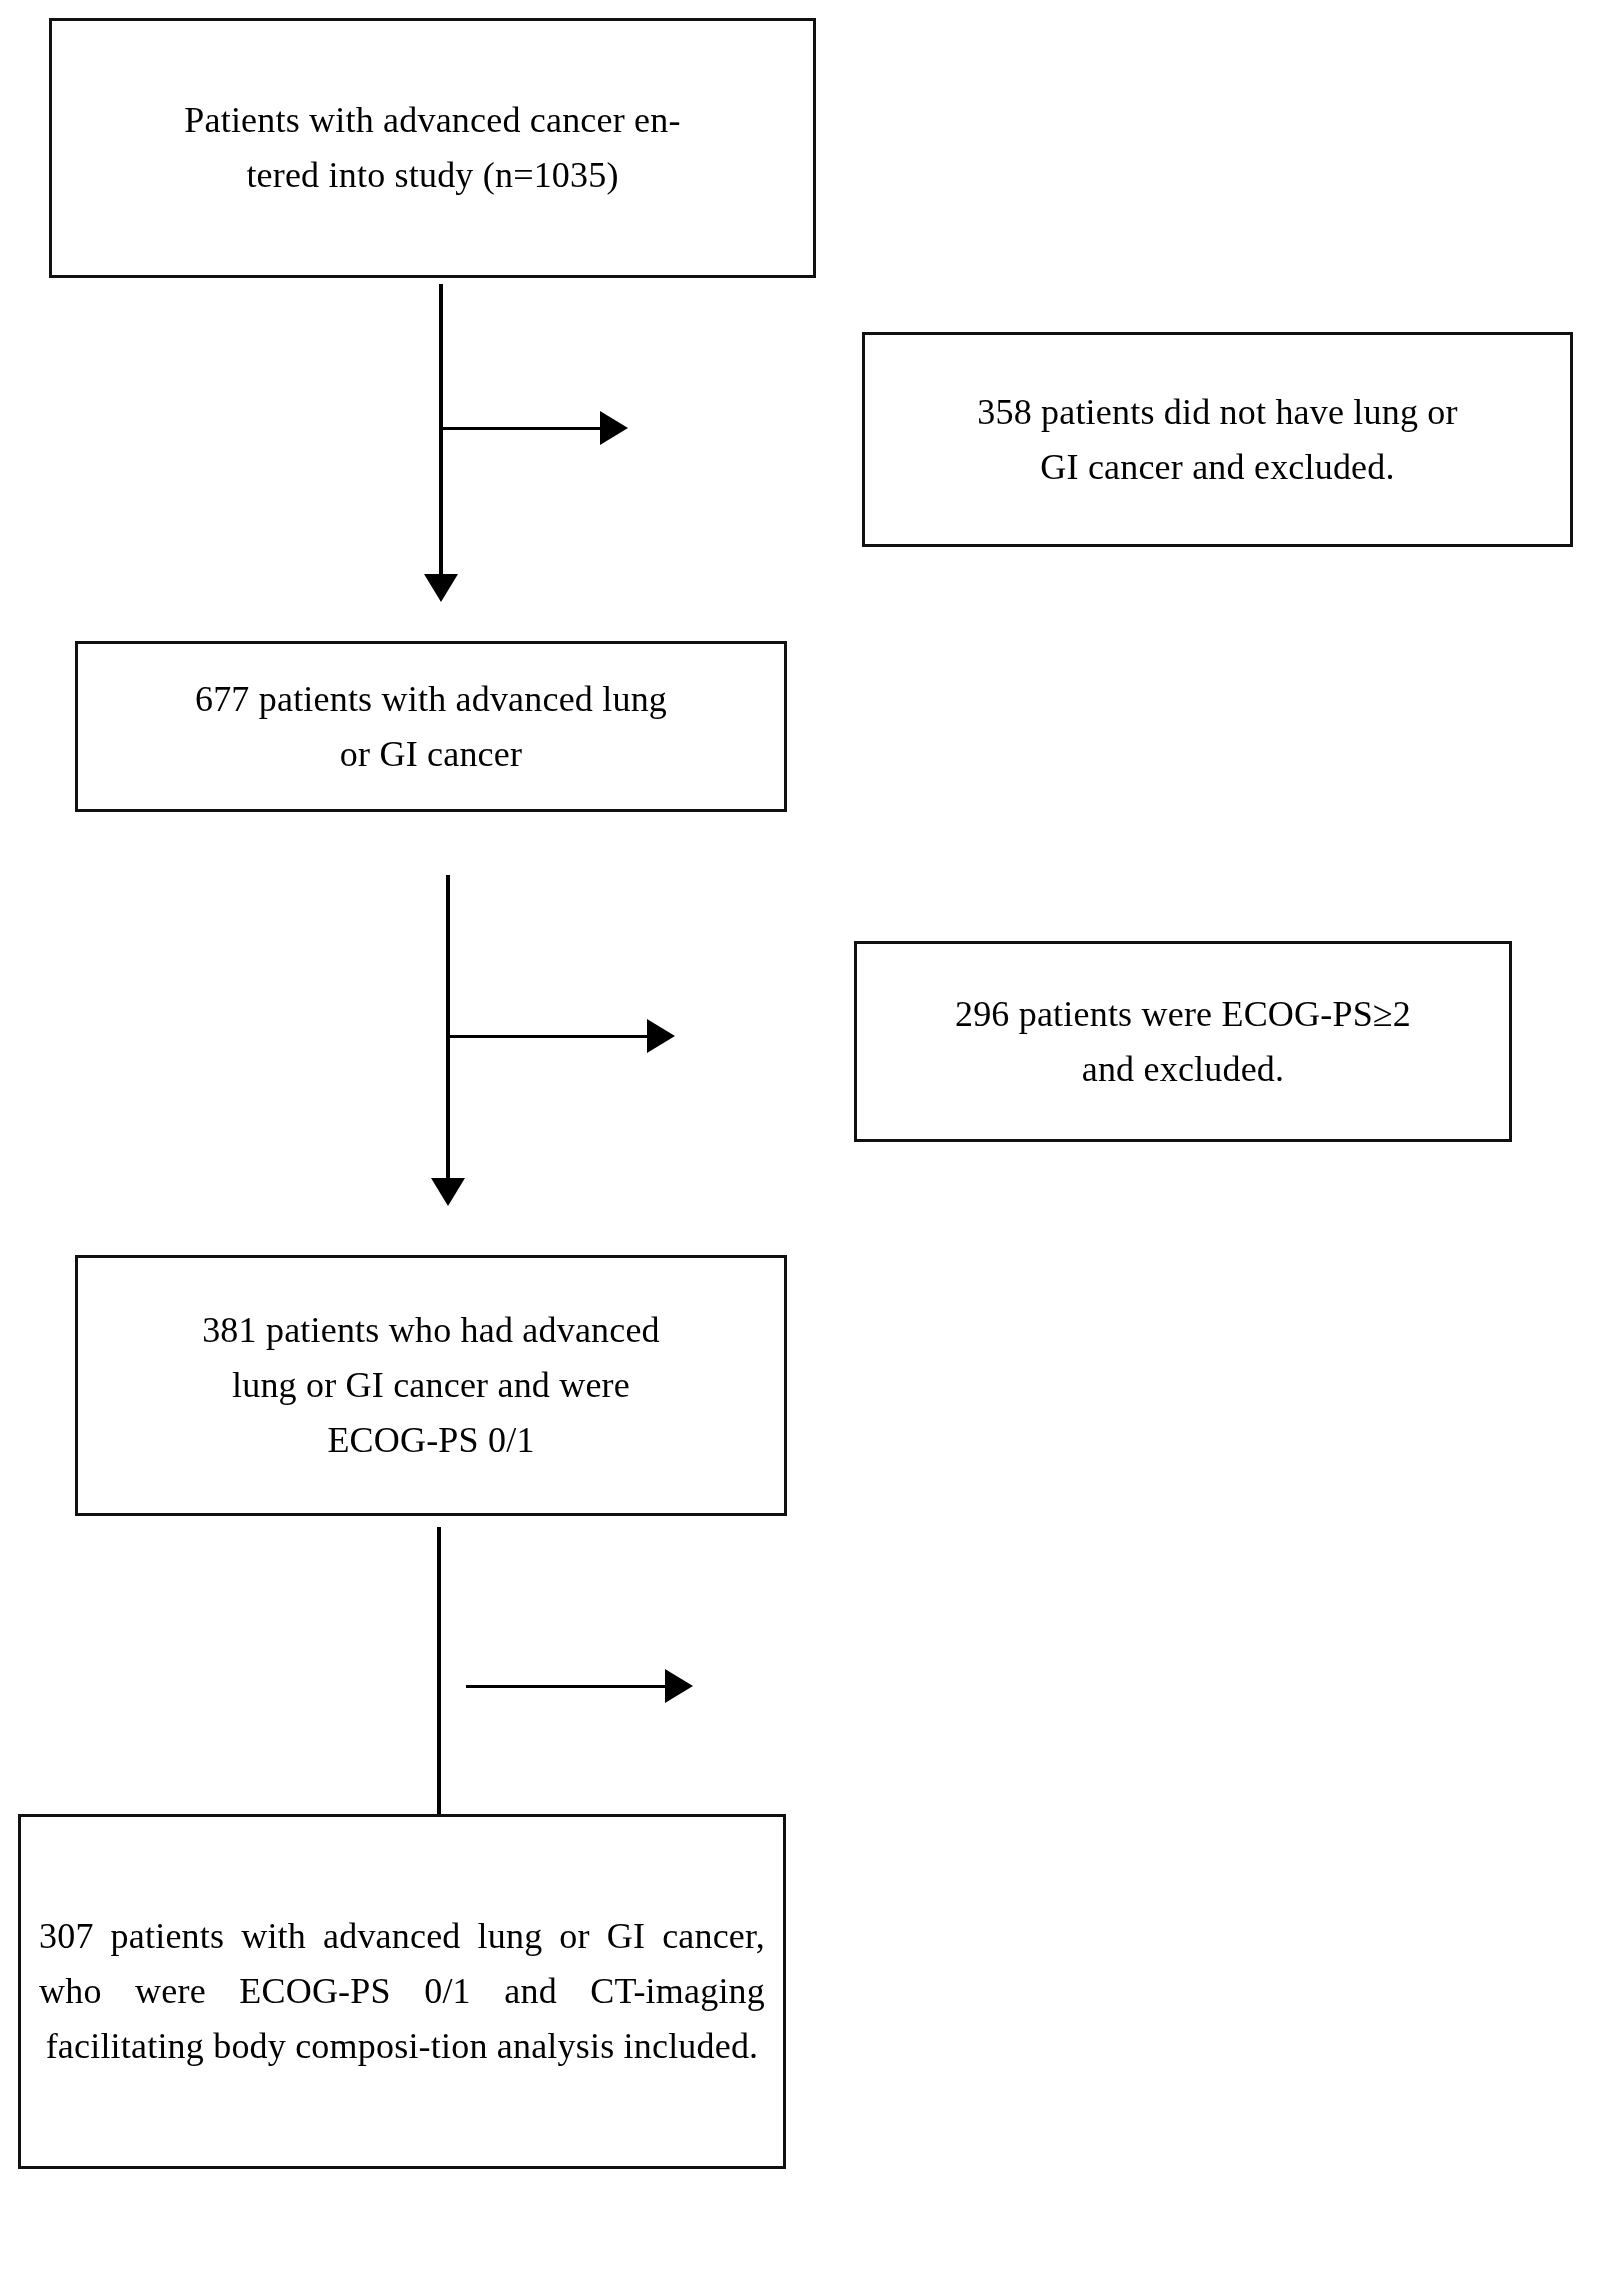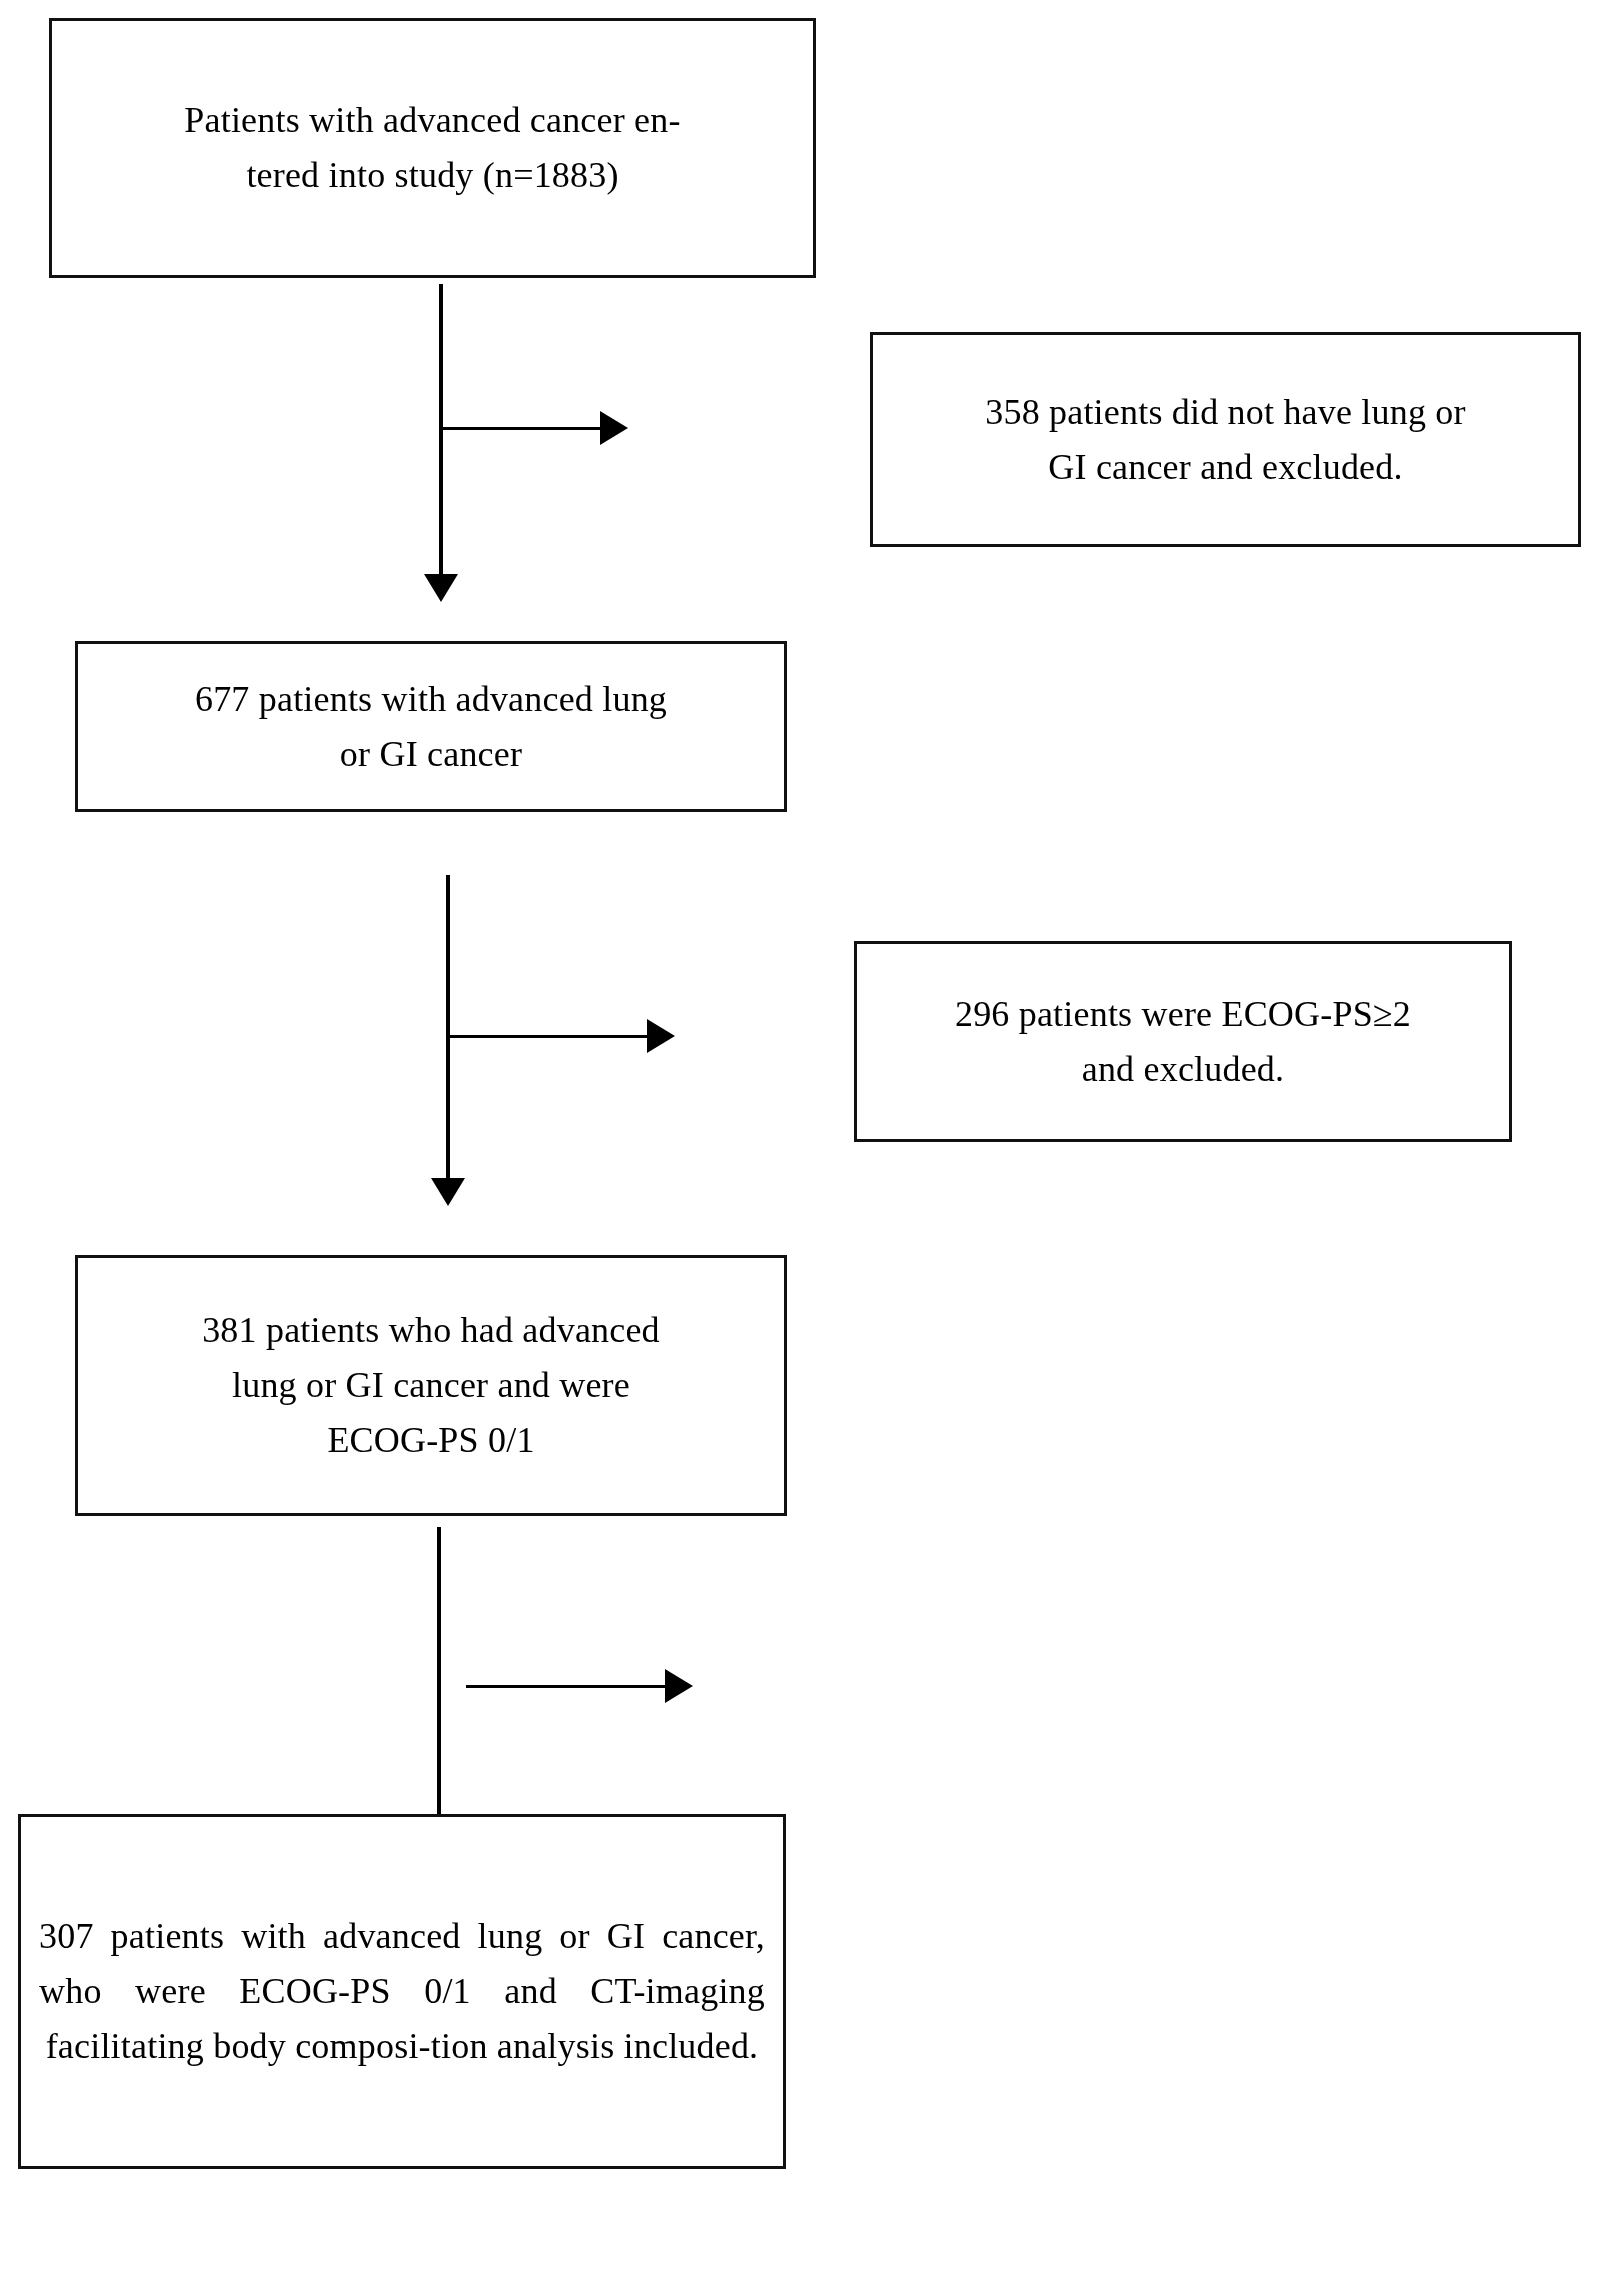--- a/index.html
+++ b/index.html
@@ -68,29 +68,29 @@
     border-left: 28px solid #000000;
   }
 </style>
 </head>
 <body>
 
 <div id="canvas">
 
   <div class="node" style="left:49px; top:18px; width:767px; height:260px;">
     <div class="node-text">Patients with advanced cancer en-
-tered into study (n=1883)</div>
+tered into study (n=1035)</div>
   </div>
 
   <div class="vline" style="left:439px; top:284px; width:4px; height:302px;"></div>
   <div class="arrow-down" style="left:424px; top:574px;"></div>
   <div class="hline" style="left:441px; top:427px; width:162px; height:3.2px;"></div>
   <div class="arrow-right" style="left:600px; top:411px;"></div>
 
-  <div class="node" style="left:862px; top:332px; width:711px; height:215px;margin-left:8px;">
+  <div class="node" style="left:862px; top:332px; width:711px; height:215px;">
     <div class="node-text">358 patients did not have lung or
 GI cancer and excluded.</div>
   </div>
 
   <div class="node" style="left:75px; top:641px; width:712px; height:171px;">
     <div class="node-text">677 patients with advanced lung
 or GI cancer</div>
   </div>
 
   <div class="vline" style="left:446px; top:875px; width:4px; height:316px;"></div>

